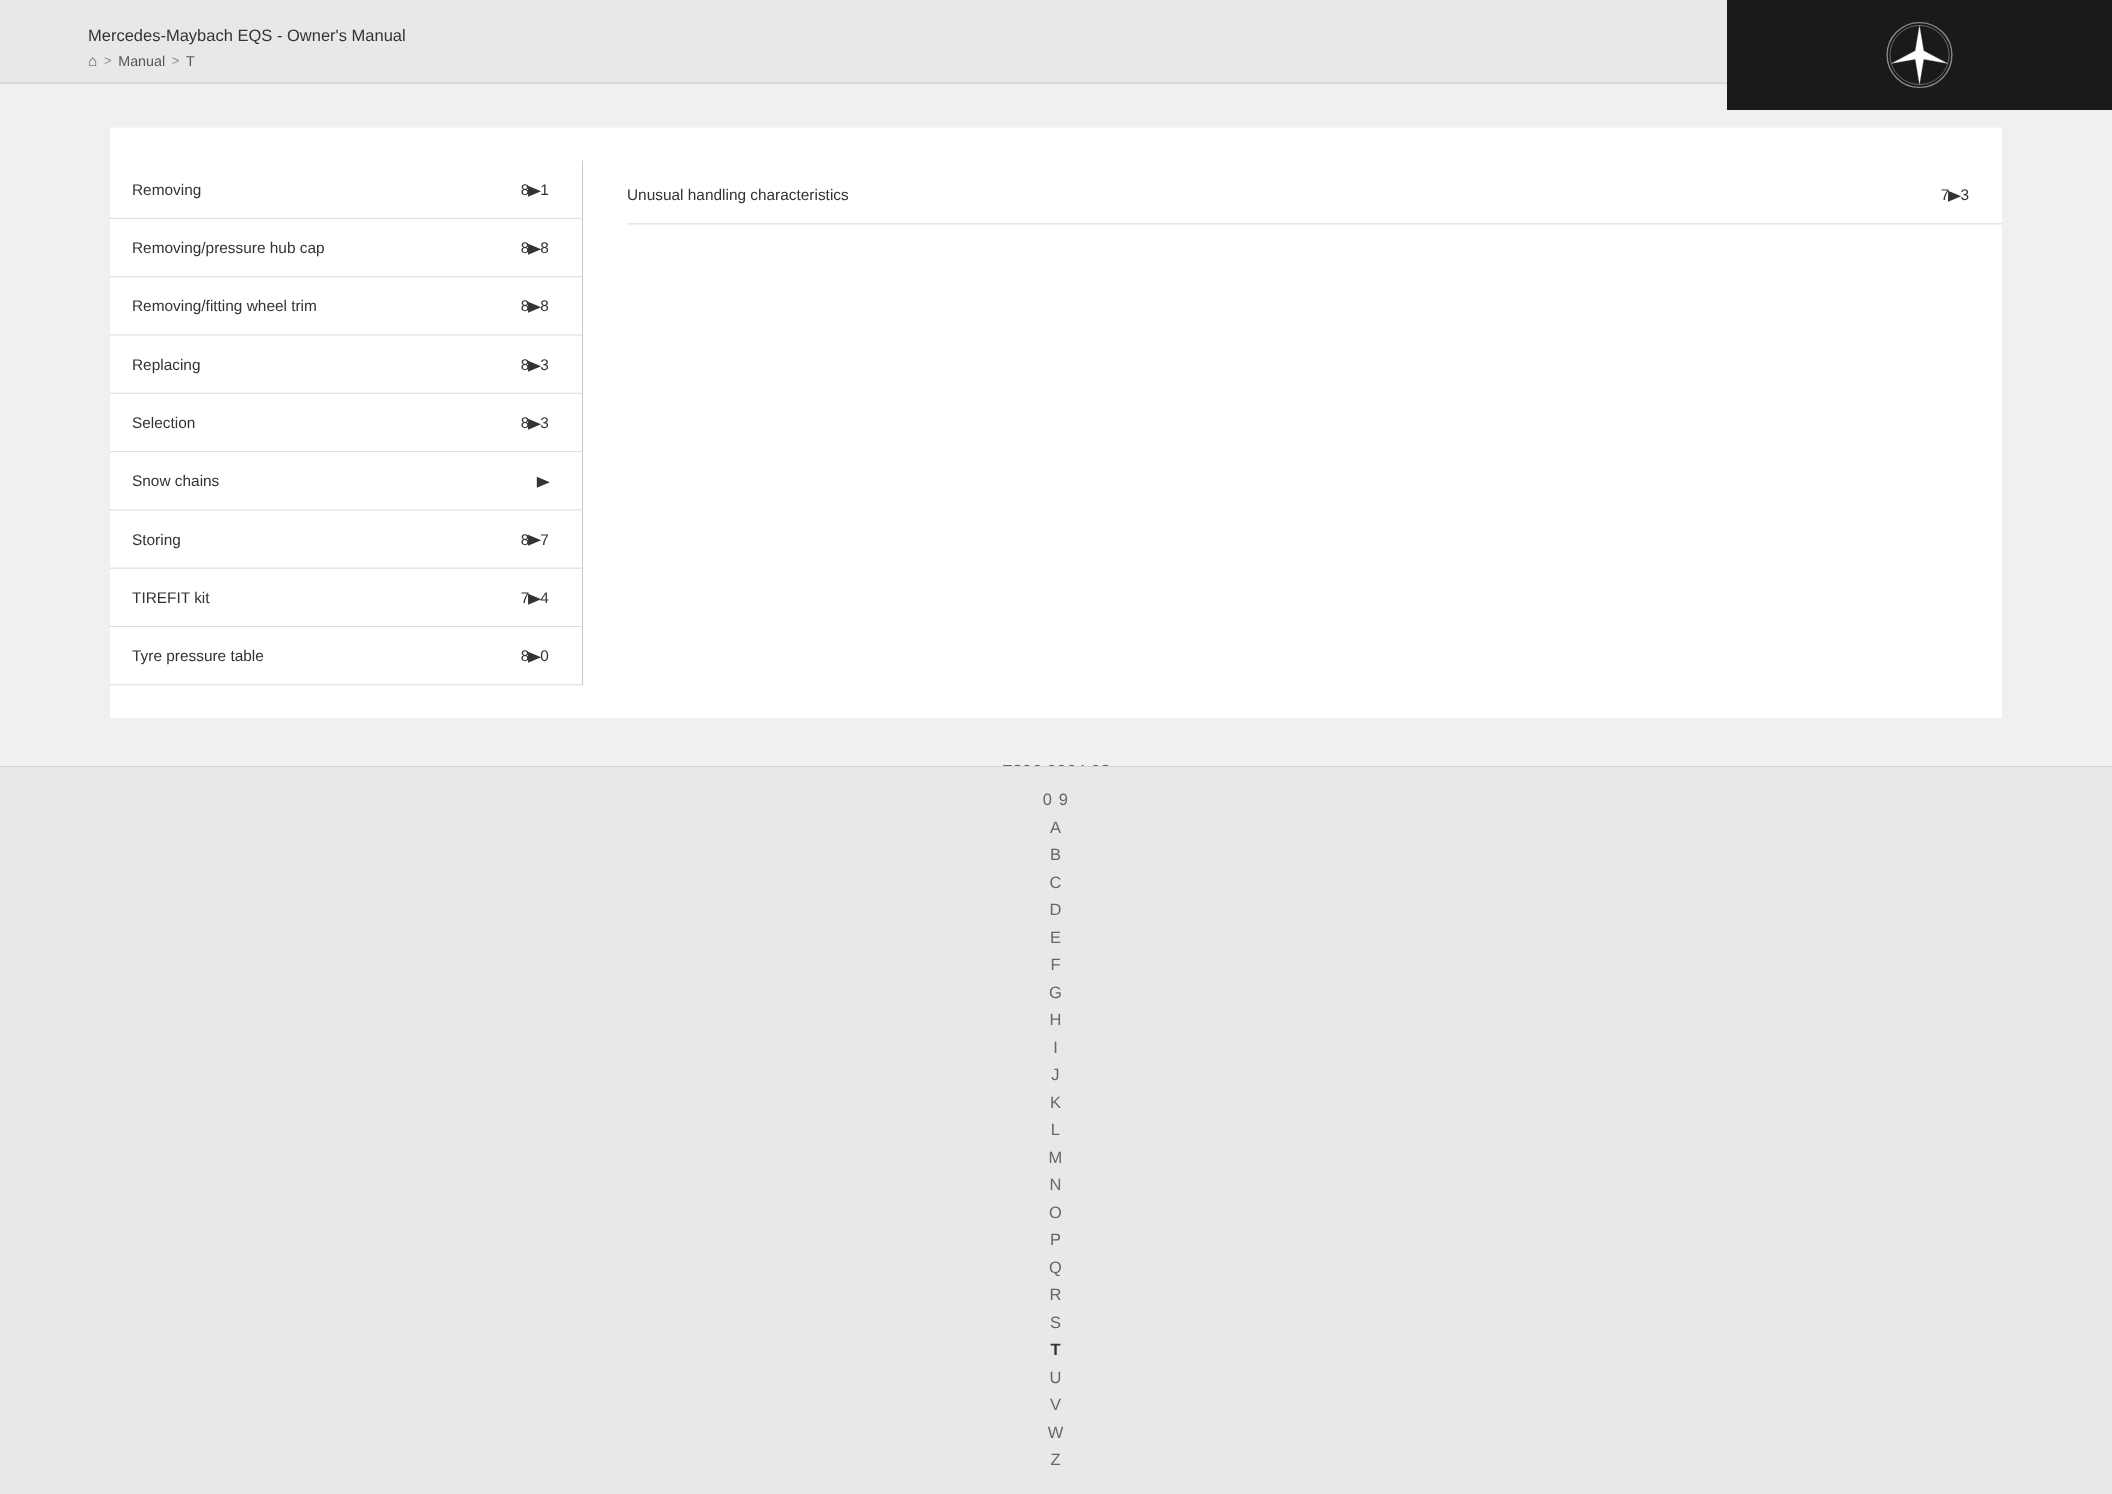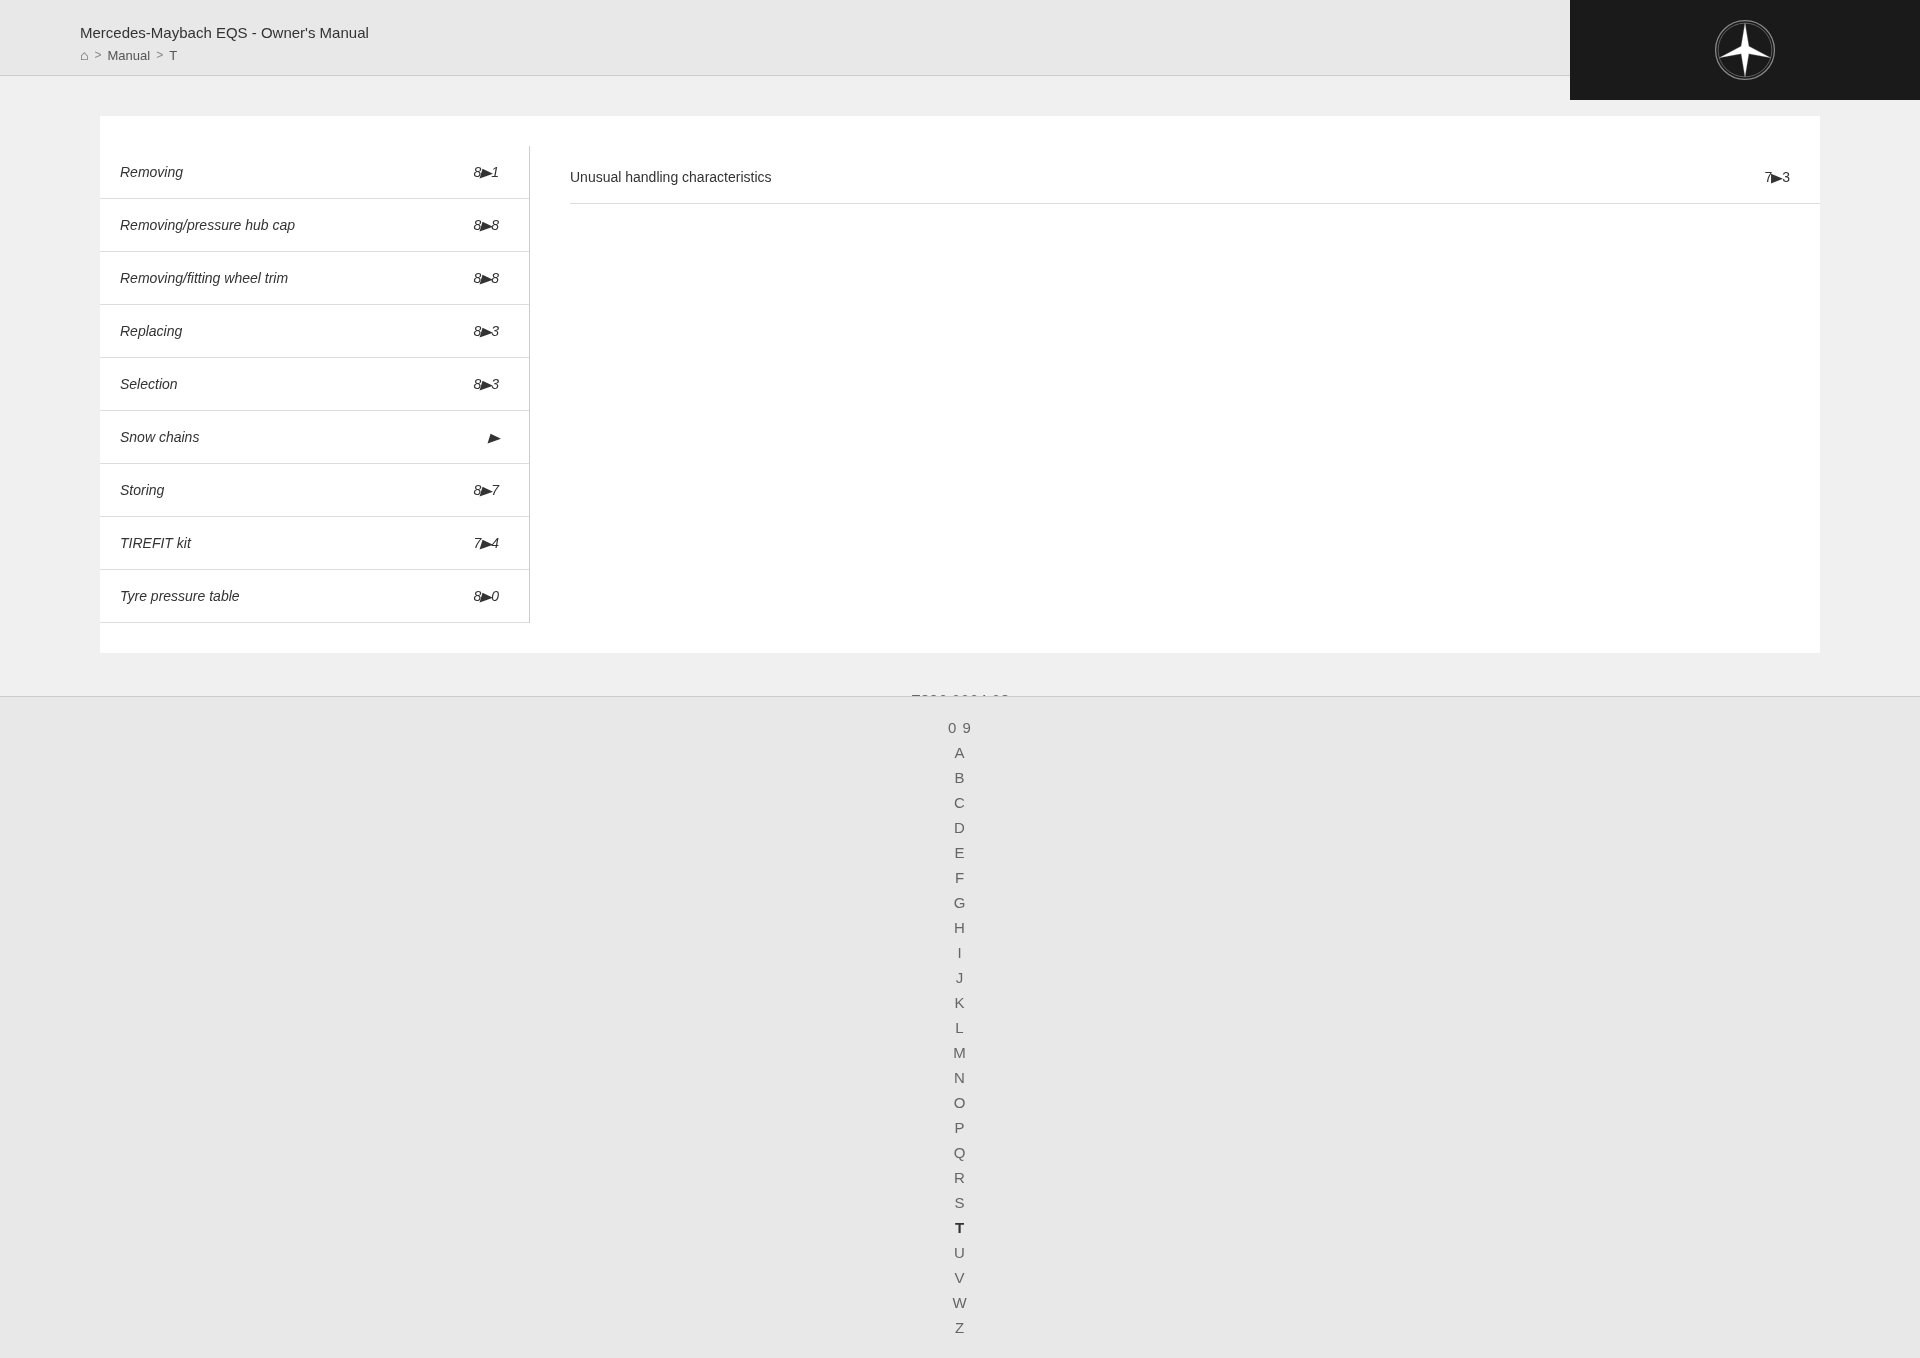--- a/index.html
+++ b/index.html
@@ -68,21 +68,20 @@
       padding: 30px 0;
       display: flex;
       gap: 0;
     }
 
     
     .left-column {
       flex: 0 0 430px;
       border-right: 1px solid #ccc;
       padding-right: 0;
-      font-style: italic;
     }
 
     
     .right-column {
       flex: 1;
       padding-left: 40px;
       padding-top: 5px;
     }
 
     

